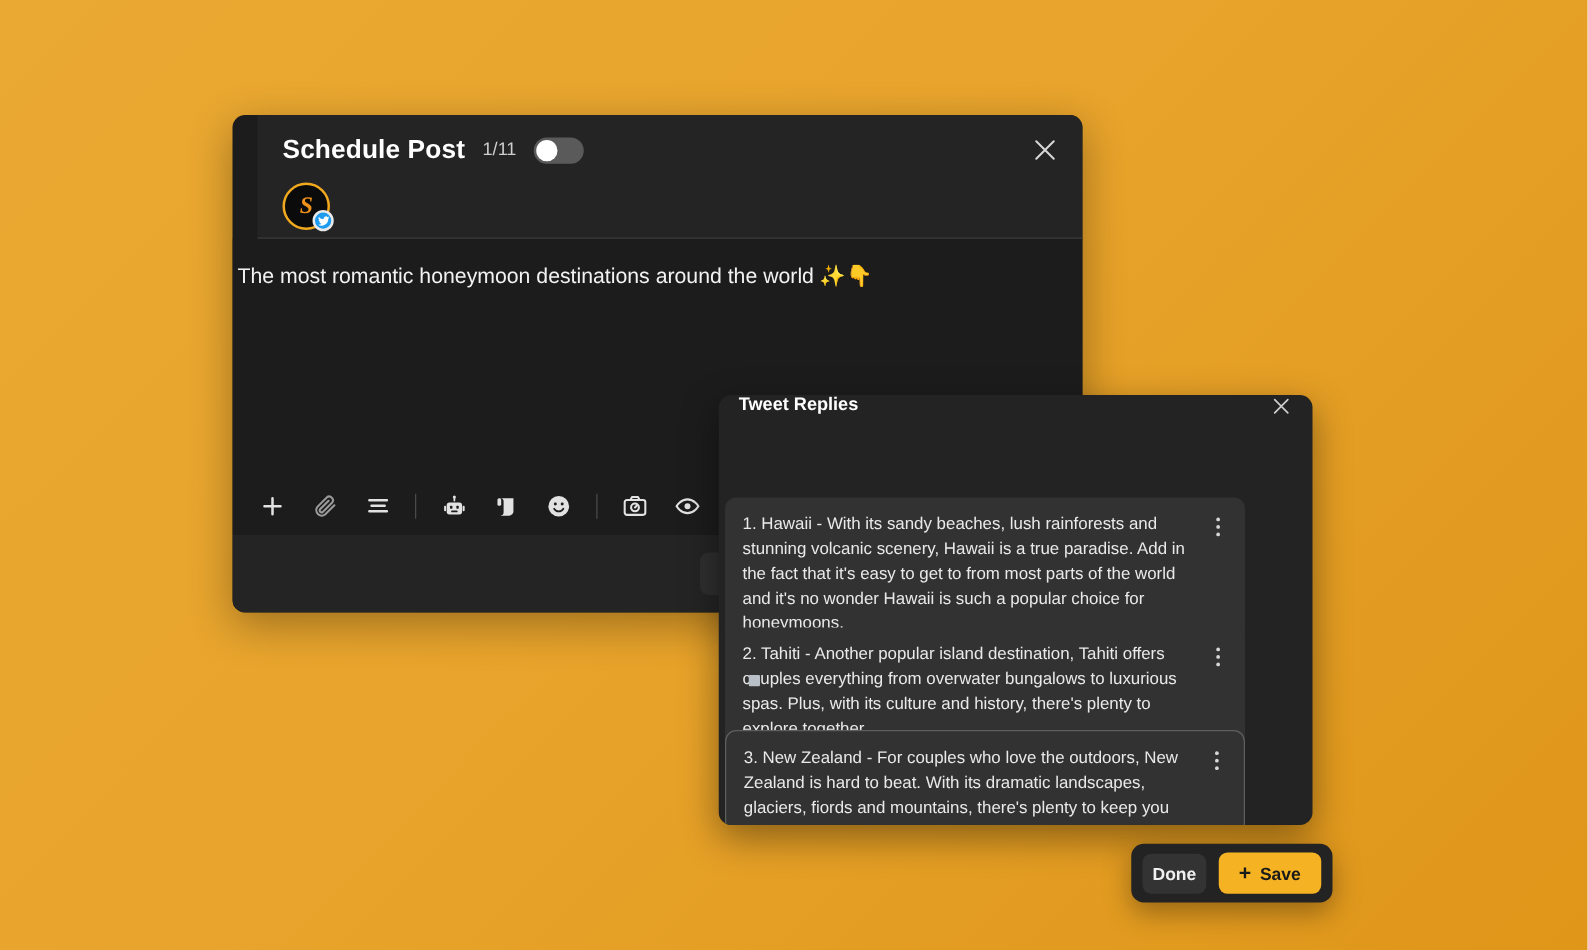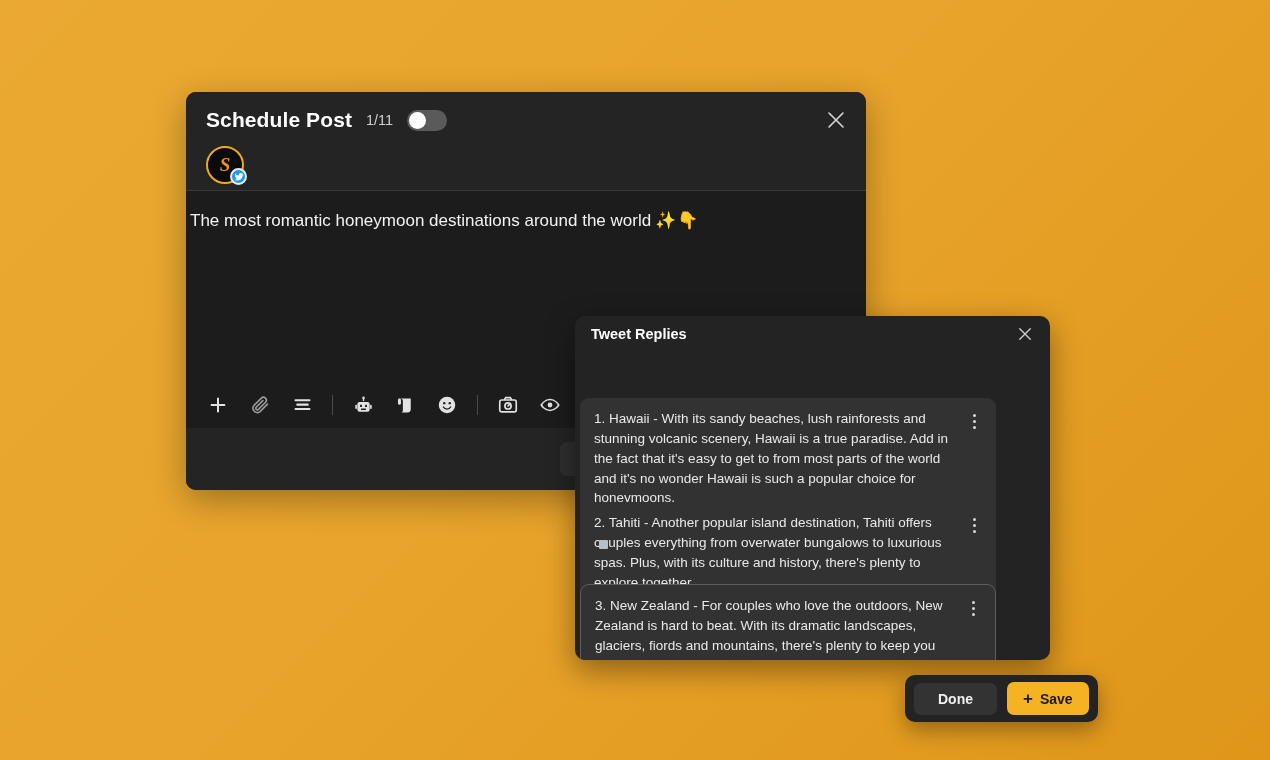--- a/index.html
+++ b/index.html
@@ -20,20 +20,21 @@
     border-radius: 10px;
     box-shadow: 0 10px 34px rgba(0,0,0,.32);
     overflow: hidden;
     display: flex; flex-direction: column;
   }
   .modal-head {
     background: #242424;
     padding: 16px 20px 0 20px;
     position: relative;
     flex: 0 0 auto;
+    margin-left: 20px;
   }
   .head-row { display: flex; align-items: center; gap: 14px; }
   .modal-title {
     font-size: 21px; font-weight: bold; color: #fff; letter-spacing: .1px;
   }
   .counter { font-size: 14.5px; color: #cfcfcf; }
   .toggle {
     width: 40px; height: 21px; border-radius: 11px;
     background: #5a5a5a; position: relative; cursor: pointer; flex: 0 0 auto;
   }
@@ -133,21 +134,21 @@
     position: absolute; left: 575px; top: 316px;
     width: 475px; height: 344px;
     background: #232323;
     border-radius: 10px;
     box-shadow: 0 10px 30px rgba(0,0,0,.40);
     overflow: hidden;
     display: flex; flex-direction: column;
   }
   .rp-head {
     height: 36px; flex: 0 0 auto;
-    display: flex; align-items: center; justify-content: space-between;
+    display: flex; align-items: flex-start; justify-content: space-between;
     padding: 0 16px;
   }
   .rp-title { font-size: 14.5px; font-weight: bold; color: #fff; }
   .rp-close { width: 18px; height: 18px; color: #cfcfcf; cursor: pointer; }
   .rp-close svg { display:block; }
 
   .rp-list { flex: 1 1 auto; padding: 6px 8px 8px 8px; position: relative; }
 
   .reply-card {
     background: #323232;
@@ -176,21 +177,21 @@
 
   
   #action-bar {
     position: absolute; left: 905px; top: 675px;
     background: #232323; border-radius: 10px;
     padding: 7px 9px; display: flex; align-items: center; gap: 10px;
     box-shadow: 0 8px 22px rgba(0,0,0,.34);
   }
   .btn-done {
     background: #333333; color: #f0f0f0; border: none;
-    border-radius: 7px; padding: 8px 24px; font-size: 14px;
+    border-radius: 7px; padding: 8px 8px; font-size: 14px;
     font-weight: bold; cursor: pointer; font-family: inherit;
   }
   .btn-reply {
     background: #f5b323; color: #1a1a1a; border: none;
     border-radius: 7px; padding: 8px 16px; font-size: 14px;
     font-weight: bold; cursor: pointer; font-family: inherit;
     display: flex; align-items: center; gap: 7px;
   }
   .btn-reply .plus { font-size: 17px; line-height: 1; font-weight: bold; }
 </style>

